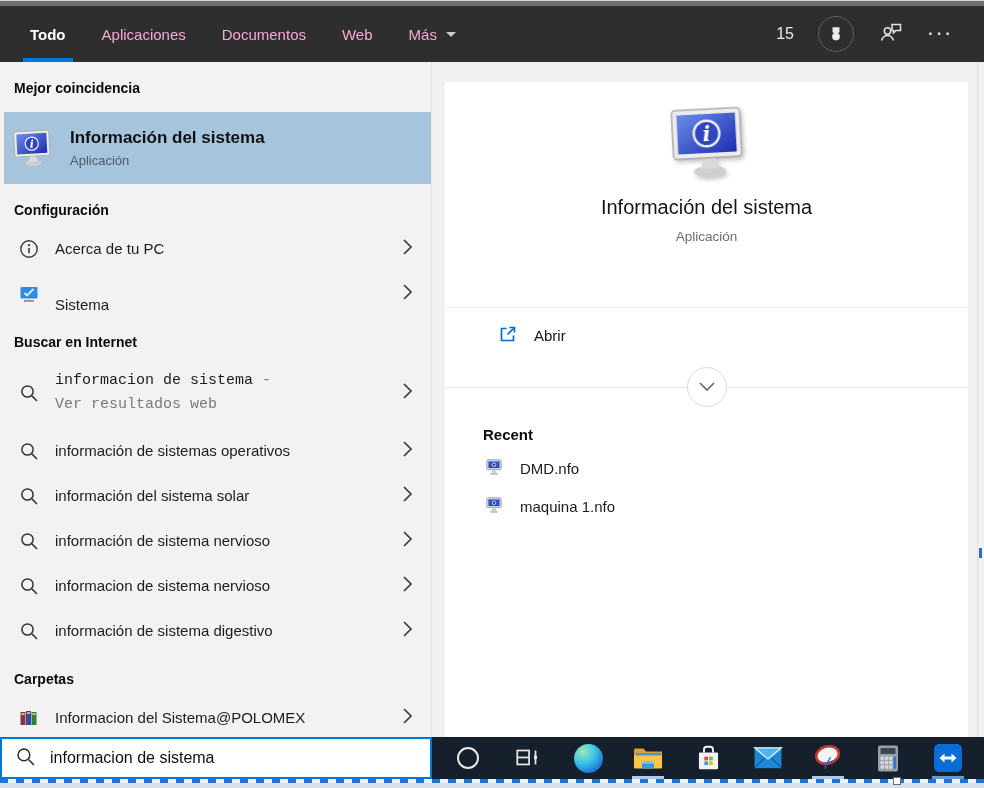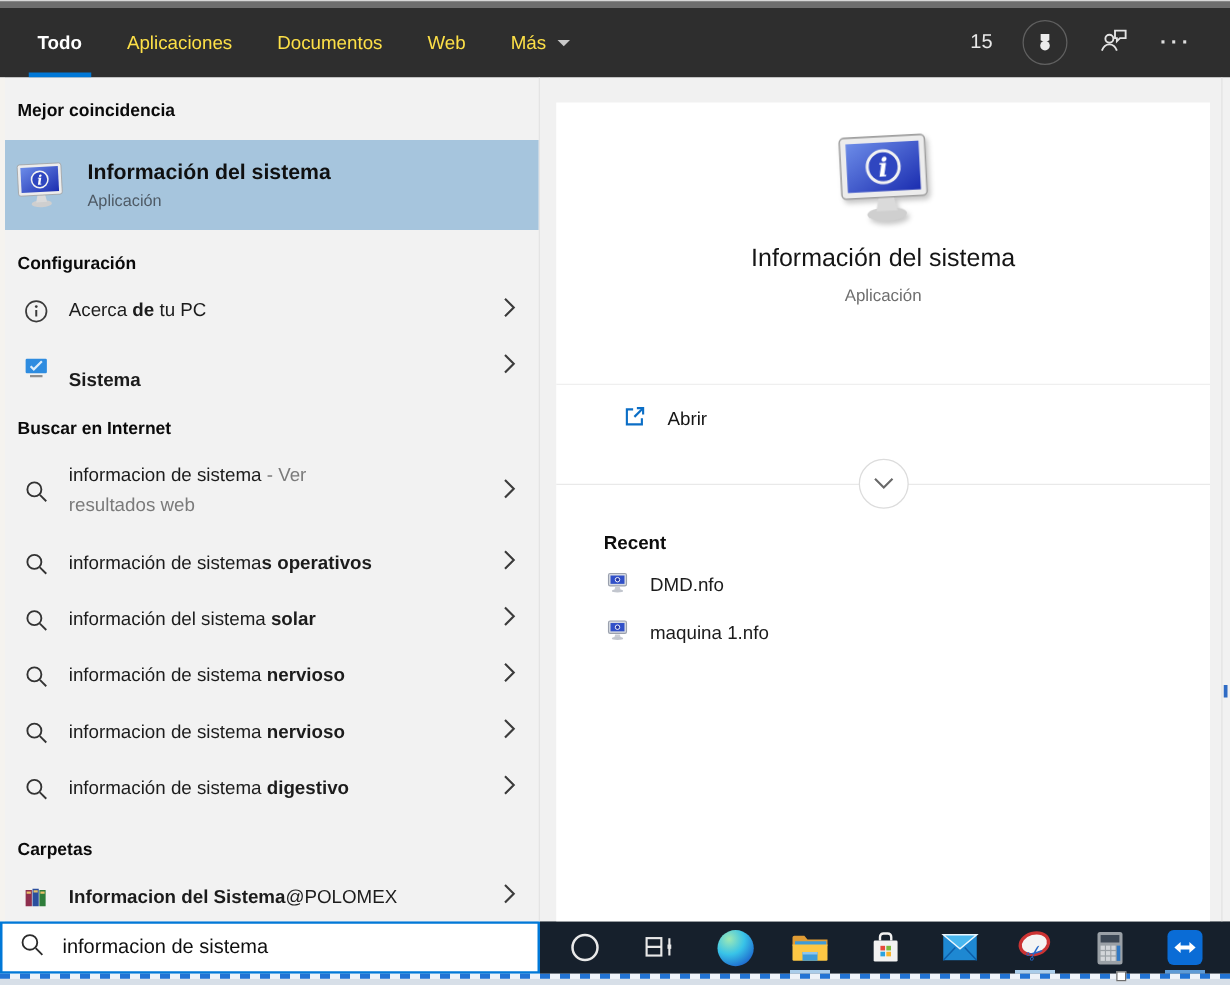--- a/index.html
+++ b/index.html
@@ -5,21 +5,21 @@
   * { margin:0; padding:0; box-sizing:border-box; }
   body { background:#9a9a9a; font-family:"Liberation Sans", sans-serif; }
   .screen { width:984px; height:788px; position:relative; background:#f2f2f2; overflow:hidden; margin:0 auto; }
 
   
   .top-strip { height:6px; background:#6e6e6e; border-top:1px solid #d8d8d8; }
 
   
   .header { height:56px; background:#2e2e2e; display:flex; align-items:stretch;gap:41px; }
   .tabs { display:flex; margin-left:30px; gap:36px; }
-  .tab { display:flex; align-items:center; position:relative; color:#fde047; font-size:15px; cursor:default; }
+  .tab { display:flex; align-items:center; position:relative; color:#f9a8d4; font-size:15px; cursor:default; }
   .tab.active { color:#fff; font-weight:bold; }
   .tab.active::after { content:""; position:absolute; left:-7px; right:-7px; bottom:0; height:4px; background:#0078d7; }
   .caret { width:0; height:0; border:5px solid transparent; border-top-color:#c9c9c9; margin-left:9px; margin-top:5px; }
   .header-right { margin-left:auto; display:flex; align-items:center; gap:24px; margin-right:30px;justify-content:center; }
   .rewards-count { font-size:16px; color:#e8e8e8; }
   .medal-ring { width:36px; height:36px; border-radius:50%; border:1px solid #606060; display:flex; align-items:center; justify-content:center; }
   .dots { font-size:17px; color:#dedede; letter-spacing:3px; font-weight:bold; }
 
   
   .main { display:flex; height:675px; position:relative; }
@@ -27,24 +27,24 @@
   .edge-strip { position:absolute; left:0; top:0; bottom:0; width:4px; background:#f5f3ef; z-index:3; }
   .section-label { font-size:14px; font-weight:bold; color:#0a0a0a; padding:18px 14px 8px; }
   .section-label.first { }
   .best-match { height:72px; background:#a6c5dd; display:flex; align-items:center; padding:0 12px; margin-top:8px; gap:18px; }
   .bm-text { display:flex; flex-direction:column; }
   .bm-title { font-size:17px; font-weight:bold; color:#101010; }
   .bm-sub { font-size:13px; color:#4e5a65; margin-top:5px; }
   .row { height:45px; display:flex; align-items:center; padding:0 18px; gap:15px; }
   .row .txt { font-size:15px; color:#1c1c1c; white-space:nowrap; }
   .row .chev { margin-left:auto; flex:none; }
-  .row.tall { height:70px; }
+  .row.tall { height:70px;font-family:Liberation Mono, monospace; }
   .row.tall .txt { white-space:normal; width:252px; line-height:24px; }
   .gray { color:#7a7a7a; }
-  .b { font-weight:bold;margin-top:21px; }
+  .b { font-weight:normal;margin-top:21px; }
   .icn { flex:none; display:flex; align-items:center; justify-content:center; width:22px; }
 
   
   .right-panel { flex:1; background:#f1f1f1; position:relative; }
   .right-panel .vline { position:absolute; right:6px; top:0; bottom:0; width:1px; background:#e2e2e2; }
   .right-panel .thumb { position:absolute; right:2px; top:486px; width:3px; height:10px; background:#2f6bc4; }
   .card { position:absolute; left:13px; right:16px; top:20px; bottom:0; background:#fff; display:flex; flex-direction:column; }
   .hero { height:226px; display:flex; flex-direction:column; align-items:center; border-bottom:1px solid #efefef; }
   .icon-big { margin-top:24px; transform:rotate(-3deg); filter:drop-shadow(2px 3px 2px rgba(0,0,0,.22)); }
   .hero-title { font-size:20px; color:#151515; margin-top:18px; }

